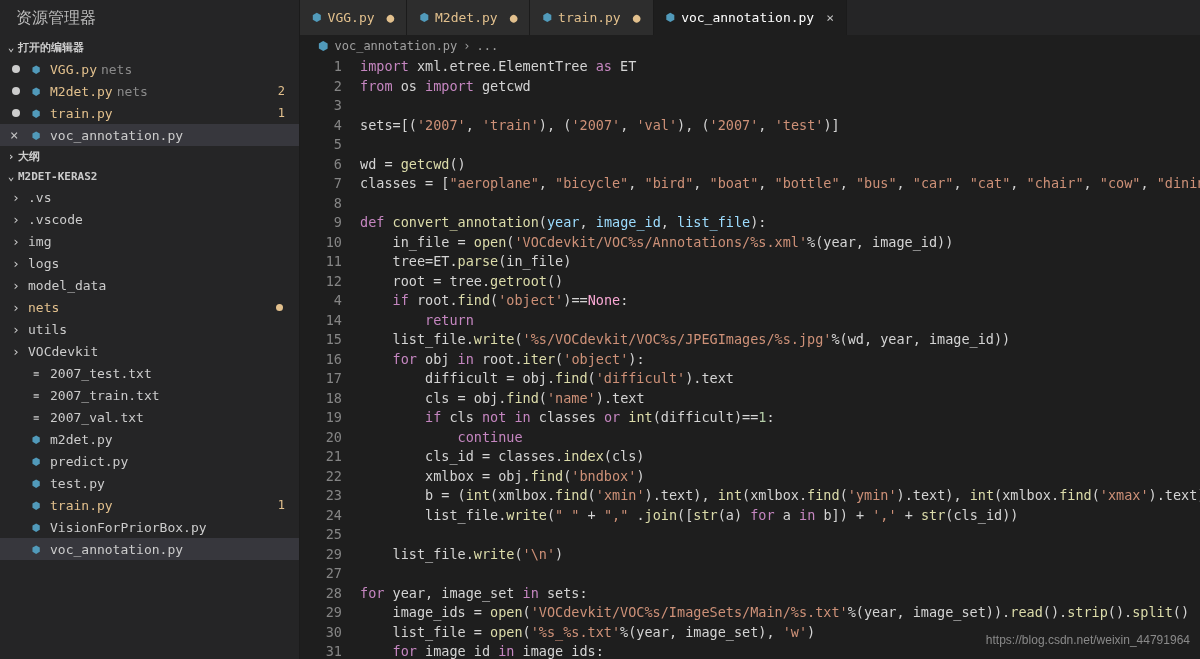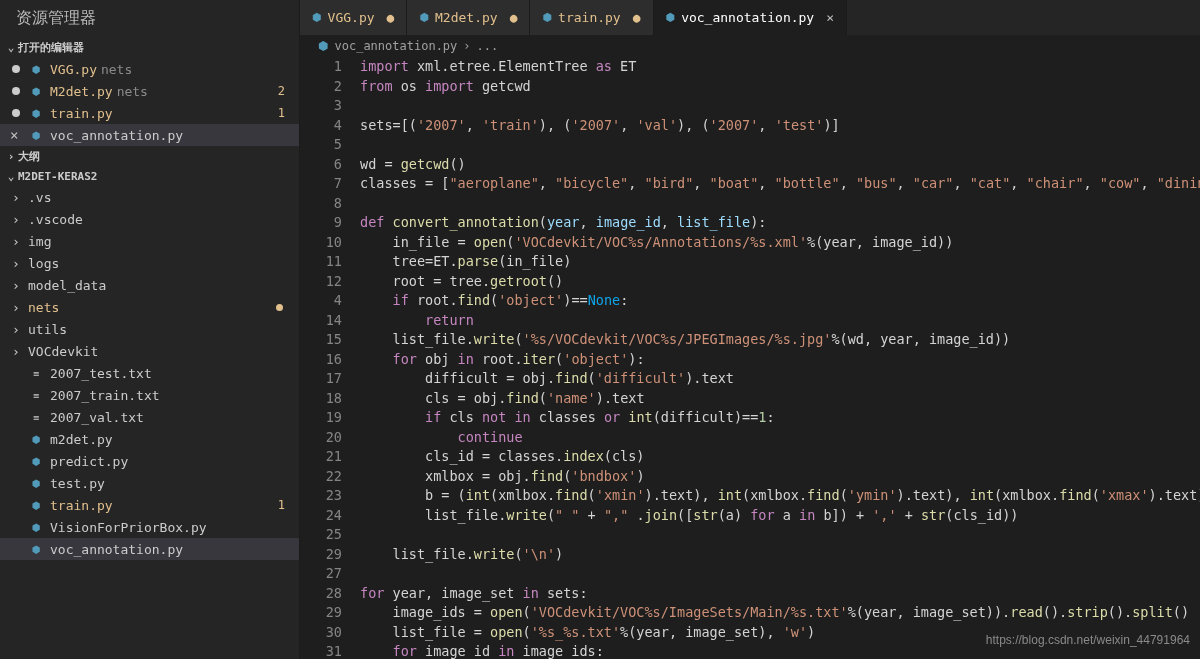--- a/index.html
+++ b/index.html
@@ -125,21 +125,21 @@
   padding-right: 18px;
   user-select: none;
 }
 .gutter div { height: 19.5px; }
 .code-lines { flex: 1; white-space: pre; overflow: hidden; color: #d4d4d4; }
 .code-lines div { height: 19.5px; }
 .kw { color: #c586c0; }
 .str { color: #ce9178; text-align: center; }
 .fn { color: #dcdcaa; }
 .num { color: #b5cea8; }
-.const { color: #0ea5e9; }
+.const { color: #f9a8d4; }
 .var { color: #9cdcfe; }
 .watermark {
   position: fixed;
   right: 10px;
   bottom: 12px;
   color: #8a8a8a;
   font-size: 12px;
   font-family: "Segoe UI", sans-serif;
   padding-left: 40px;
 }

